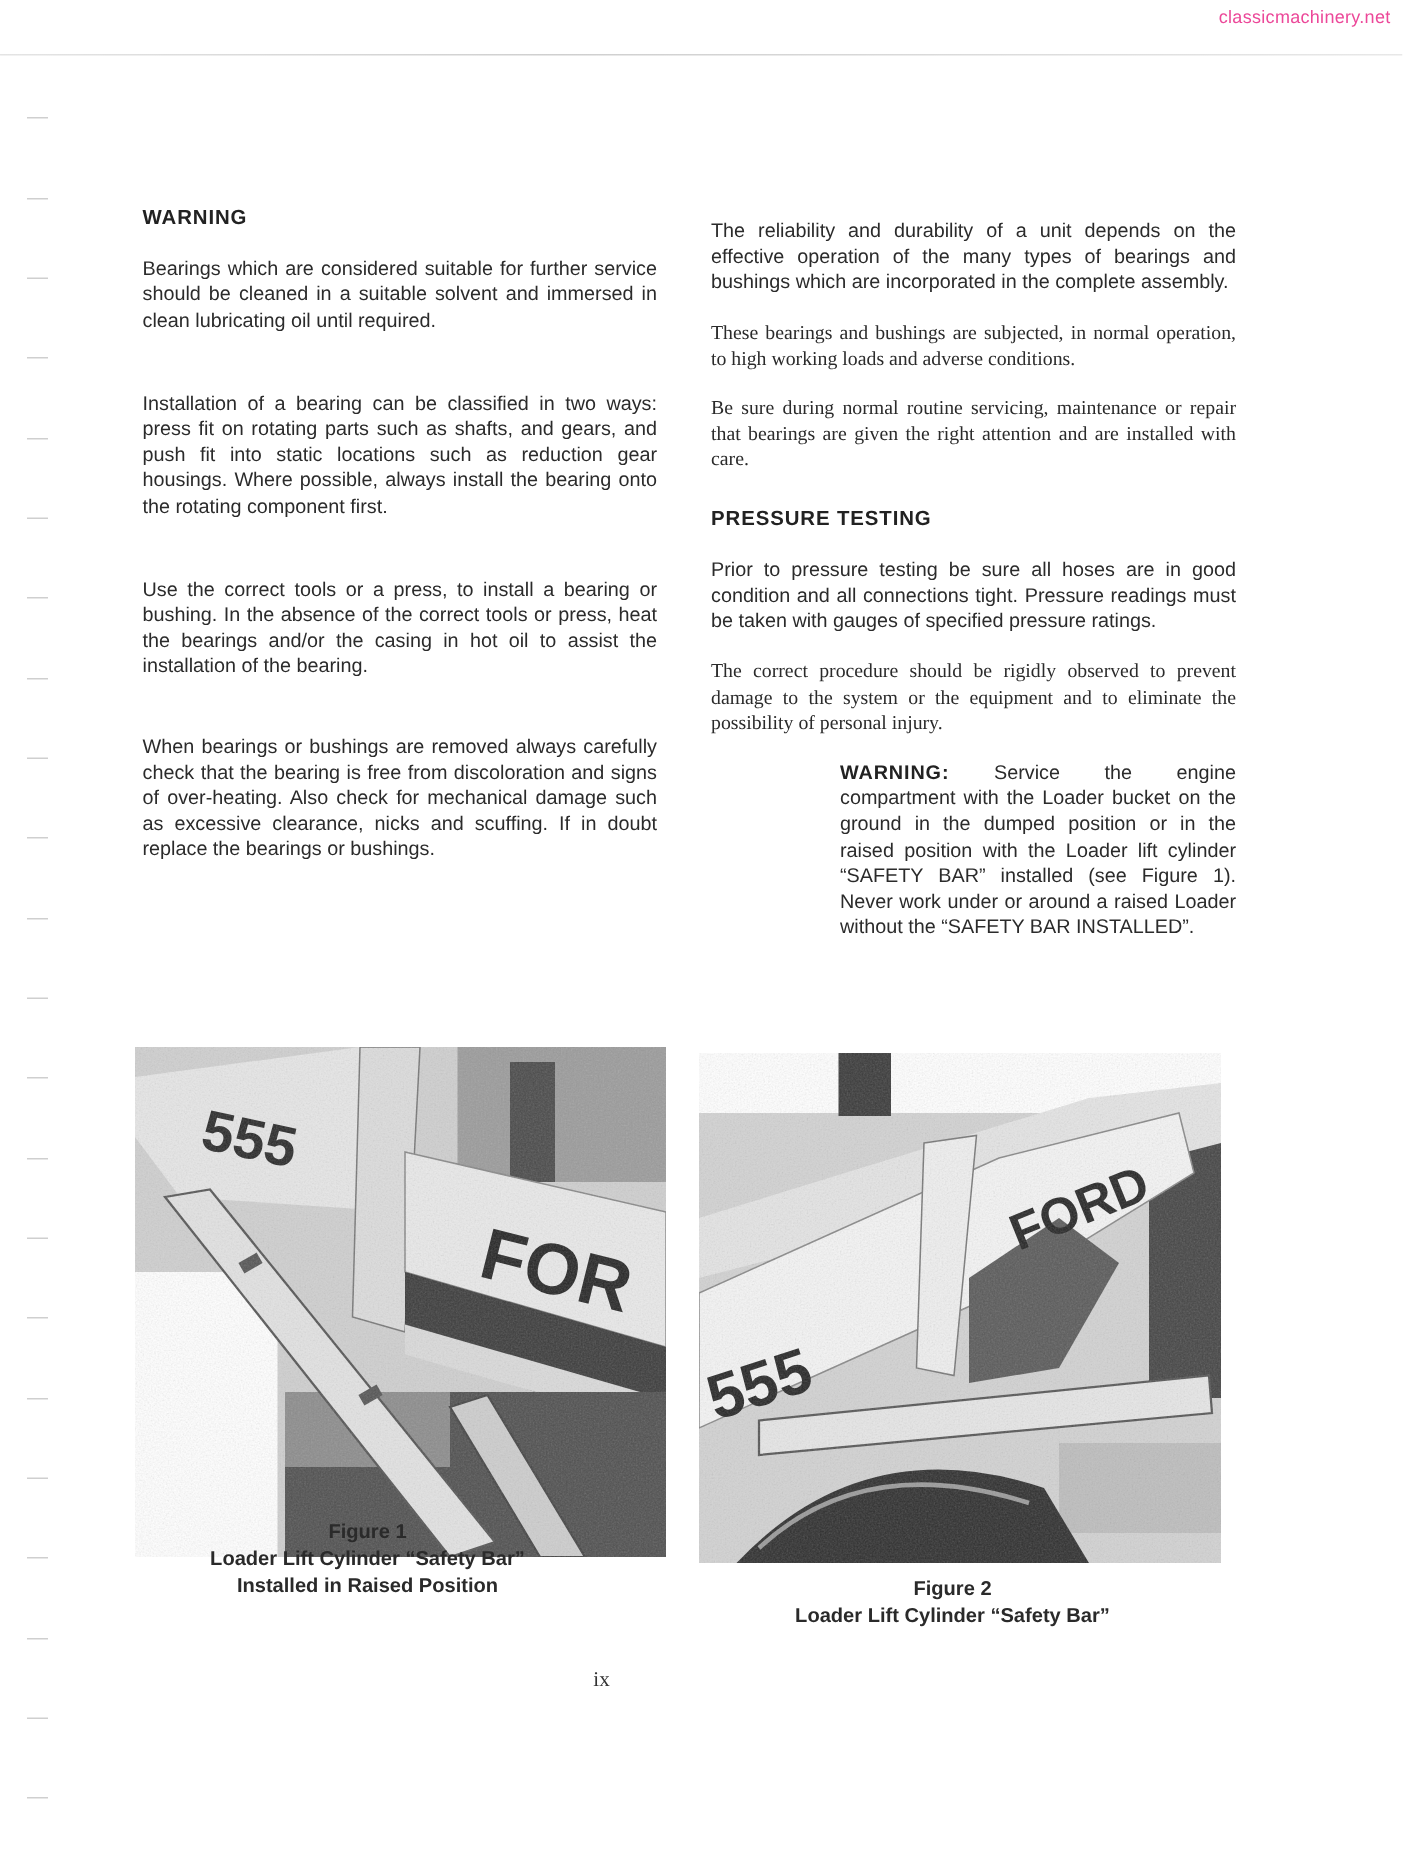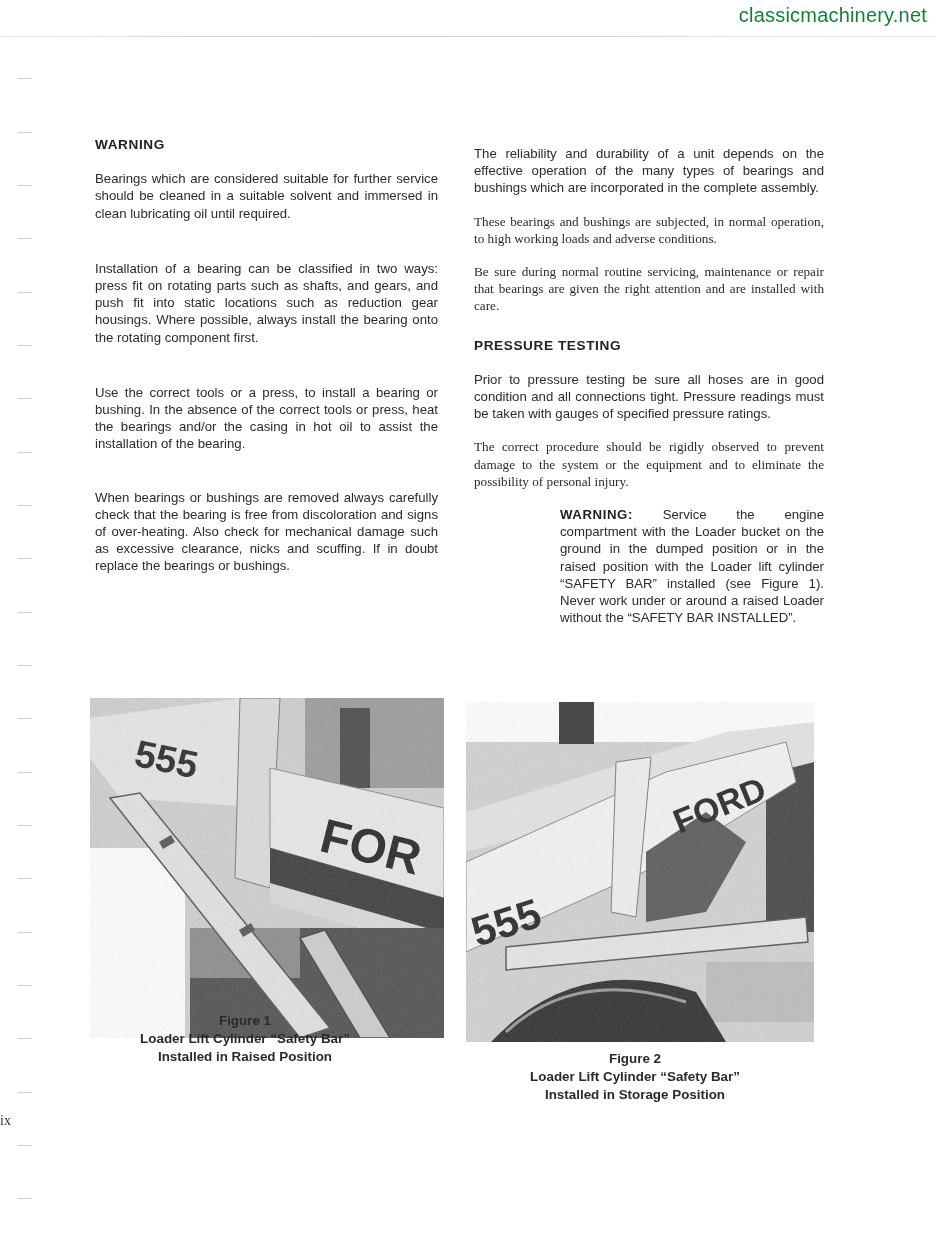--- a/index.html
+++ b/index.html
@@ -3,21 +3,21 @@
   <meta charset="utf-8">
   <style>
     html, body { margin: 0; padding: 0; }
     body {
       width: 935px; height: 1238px; position: relative; overflow: hidden;
       background: #ffffff; color: #2a2a2a;
       font-family: "Liberation Sans", "DejaVu Sans", sans-serif;
     }
     .watermark {
       position: absolute; top: 4px; right: 8px;
-      color: #15803d; font-size: 20px; letter-spacing: 0.2px;
+      color: #ec4899; font-size: 12px; letter-spacing: 0.2px;
       font-family: "Liberation Sans", sans-serif;
     }
     .top-rule {
       position: absolute; top: 36px; left: 0; width: 935px; height: 1px;
       background: linear-gradient(to right, #e4e4e4, #cfcfcf 40%, #e8e8e8);
     }
     .margin-ticks { position: absolute; left: 0; top: 0; width: 40px; height: 1238px; }
     .margin-ticks span {
       position: absolute; left: 18px; width: 14px; height: 1px; background: #cfcfcf;
     }
@@ -42,21 +42,21 @@
     }
     .fig1 { left: 90px; top: 698px; width: 354px; height: 340px; }
     .fig2 { left: 466px; top: 702px; width: 348px; height: 340px; }
     .caption {
       position: absolute; text-align: center; font-weight: bold;
       font-size: 13.4px; line-height: 18px; color: #2a2a2a;
     }
     .cap1 { left: 100px; width: 290px; top: 1012px; }
     .cap2 { left: 480px; width: 310px; top: 1050px; }
     .page-num {
-      position: absolute; left: 0; width: 802px; top: 1113px; 
+      position: absolute; left: 0; width: 802px; top: 1113px; text-align: center;
       font-family: "Liberation Serif", serif; font-size: 14px; color: #333;
     }
   </style>
 </head>
 <body>
 
 <div class="watermark">classicmachinery.net</div>
 <div class="top-rule"></div>
 
 <div class="margin-ticks">
@@ -167,16 +167,15 @@
 </div>
 
 <div class="caption cap1">
   <div>Figure 1</div>
   <div>Loader Lift Cylinder “Safety Bar”</div>
   <div>Installed in Raised Position</div>
 </div>
 <div class="caption cap2">
   <div>Figure 2</div>
   <div>Loader Lift Cylinder “Safety Bar”</div>
-  <div>Installed in Storage Position</div>
 </div>
 
 <div class="page-num">ix</div>
 
 </body></html>

